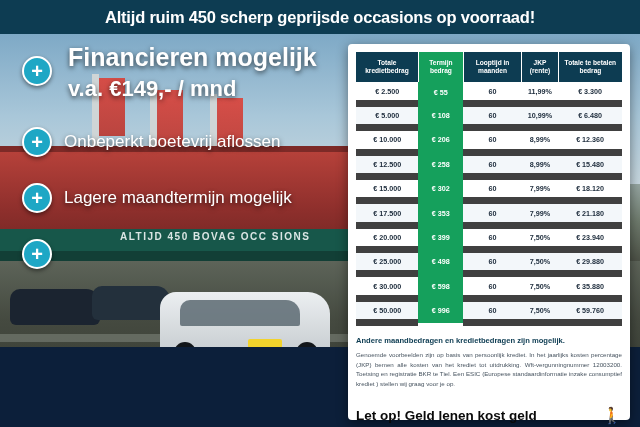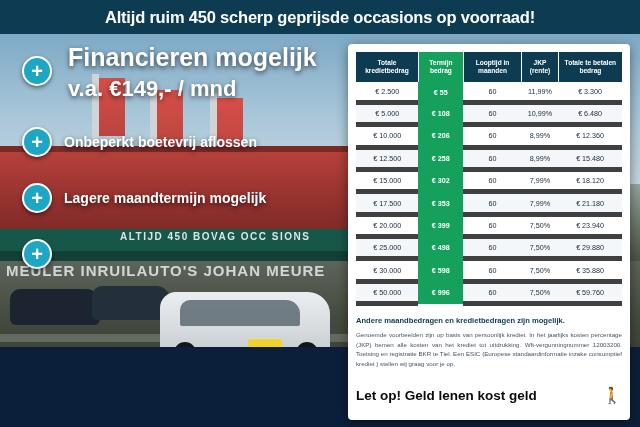--- a/index.html
+++ b/index.html
@@ -144,22 +144,22 @@
     border-radius: 50%;
     background: #1ea7c5;
     border: 2px solid #ffffff;
     color: #ffffff;
     display: flex; align-items: center; justify-content: center;
     font-size: 20px; font-weight: bold; line-height: 1;
     box-shadow: 0 2px 4px rgba(0,0,0,.45);
   }
   .bullet-text {
     color: #ffffff;
-    font-size: 14px;
-    font-weight: bold;
+    font-size: 17px;
+    font-weight: normal;
     margin-left: 12px;
     text-shadow: 0 2px 5px rgba(0,0,0,.7);
     white-space: nowrap;
   }
   .head-badge {
     position: absolute;
     left: 0; top: 12px;
   }
 
   
@@ -187,21 +187,22 @@
     line-height: 1.25;
     border-right: 1px solid #ffffff;
     vertical-align: middle;
   }
   table.rates th:last-child { border-right: none; }
   table.rates th.hl { background: #15a05c; }
   table.rates td {
     text-align: center;
     padding: 4.2px 2px;
     font-size: 7.2px;
-    border-bottom: 5px solid #404040;
+    border-bottom: 7px solid #404040;
+    font-weight: bold;
   }
   table.rates td.hl {
     background: #15a05c;
     color: #ffffff;
     font-weight: bold;
     border-bottom: 1px solid #15a05c;
   }
   table.rates tr:nth-child(even) td:not(.hl) { background: #f3f7fa; }
 
   .note-title {
@@ -245,21 +246,20 @@
   <div class="flag f1"></div>
   <div class="flag f2"></div>
   <div class="flag f3"></div>
   <div class="bldg-roofline"></div>
   <div class="bldg"></div>
   <div class="bldg-band"></div>
   <div class="bldg-band2"></div>
   <div class="shoptext2">ALTIJD 450 BOVAG OCC SIONS</div>
   <div class="ground"></div>
   <div class="kerb"></div>
-  <div class="shoptext">MEULER INRUILAUTO'S JOHAN MEURE</div>
   <div class="car car-a"></div>
   <div class="car car-b"></div>
   <div class="car car-c"></div>
   <div class="car-c-win"></div>
   <div class="wheel w1"></div>
   <div class="wheel w2"></div>
   <div class="plate"></div>
 </div>
 
 <div class="left-col">

